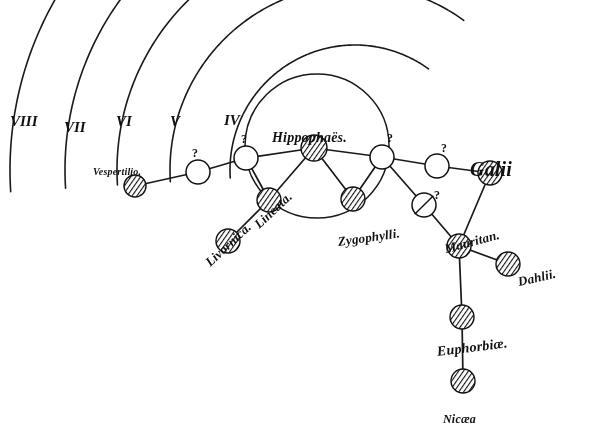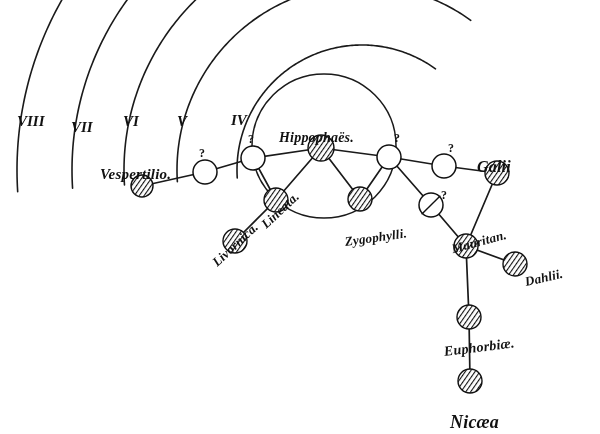--- a/index.html
+++ b/index.html
@@ -2,21 +2,20 @@
 <html><head>
 <meta charset="utf-8">
 <style>
   html,body{margin:0;padding:0;background:#ffffff;}
   #stage{
     position:relative;
     width:565px;height:434px;
     background:#ffffff;
     font-family:"Liberation Serif", serif;
     overflow:hidden;
-    margin-left:7px;
   }
   svg#diagram{position:absolute;left:0;top:0;width:600px;height:434px;}
   .arc{fill:none;stroke:#1a1a1a;stroke-width:1.6;stroke-linecap:round;}
   .arc-inner{fill:none;stroke:#1a1a1a;stroke-width:1.5;}
   .edge{stroke:#1a1a1a;stroke-width:1.7;fill:none;stroke-linecap:round;}
   .node-filled{stroke:#111;stroke-width:1.4;}
   .node-open{fill:#ffffff;stroke:#111;stroke-width:1.5;}
   .node-slash{stroke:#111;stroke-width:1.4;}
   .lbl{
     position:absolute;
@@ -106,30 +105,30 @@
   </svg>
 
   <div id="roman-layer">
       <div class="roman" style="left: 10px; top: 113px;">VIII</div>
       <div class="roman" style="left: 64px; top: 119px;">VII</div>
       <div class="roman" style="left: 116px; top: 113px; text-align: right;">VI</div>
       <div class="roman" style="left: 170px; top: 113px;">V</div>
       <div class="roman" style="left: 224px; top: 112px;">IV</div>
     </div>
   <div id="label-layer">
-      <div class="lbl" style="left: 93px; top: 166px; font-size: 15px;">Vespertilio.</div>
+      <div class="lbl" style="left: 93px; top: 166px; font-size: 10px;">Vespertilio.</div>
       <div class="lbl" style="left: 272px; top: 130px; font-size: 14px; text-align: right;">Hippophaës.</div>
       <div class="lbl" style="left: 262px; top: 216px; font-size: 13px; transform: rotate(-43deg);">Lineata.</div>
       <div class="lbl" style="left: 213px; top: 254px; font-size: 13px; transform: rotate(-43deg);">Livornica.</div>
       <div class="lbl" style="left: 339px; top: 234px; font-size: 13px; transform: rotate(-8deg);">Zygophylli.</div>
-      <div class="lbl" style="left: 470px; top: 158px; font-size: 16px;">Galii</div>
+      <div class="lbl" style="left: 470px; top: 158px; font-size: 20px;">Galii</div>
       <div class="lbl" style="left: 447px; top: 241px; font-size: 13px; transform: rotate(-15deg);">Mauritan.</div>
       <div class="lbl" style="left: 520px; top: 274px; font-size: 13px; transform: rotate(-13deg);">Dahlii.</div>
       <div class="lbl" style="left: 438px; top: 344px; font-size: 14px; transform: rotate(-7deg);">Euphorbiæ.</div>
-      <div class="lbl" style="left: 443px; top: 412px; font-size: 18px;">Nicæa</div>
+      <div class="lbl" style="left: 443px; top: 412px; font-size: 12px;">Nicæa</div>
     </div>
   <div id="q-layer">
       <div class="qm" style="left: 192px; top: 146px;">?</div>
       <div class="qm" style="left: 241px; top: 132px;">?</div>
       <div class="qm" style="left: 387px; top: 131px;">?</div>
       <div class="qm" style="left: 441px; top: 141px;">?</div>
       <div class="qm" style="left: 434px; top: 188px;">?</div>
     </div>
 
 </div>

